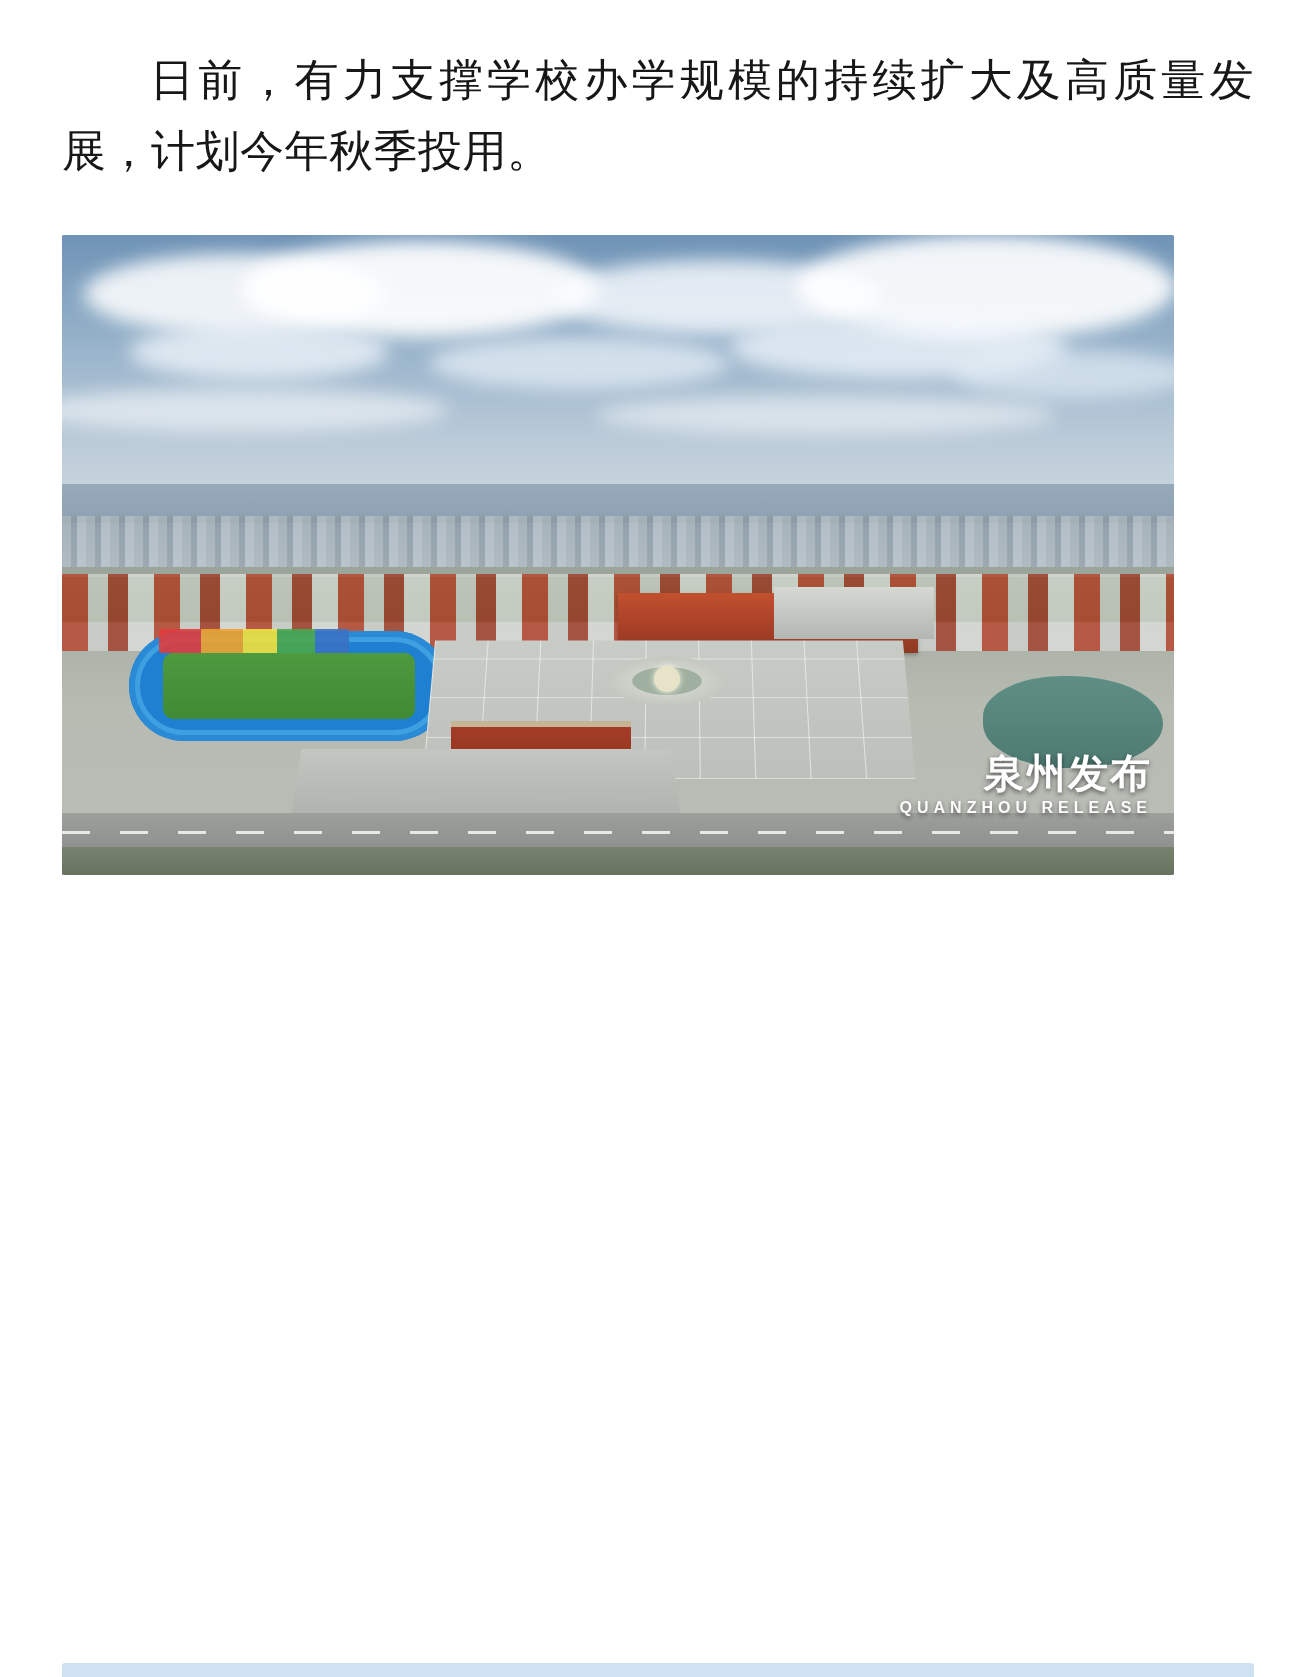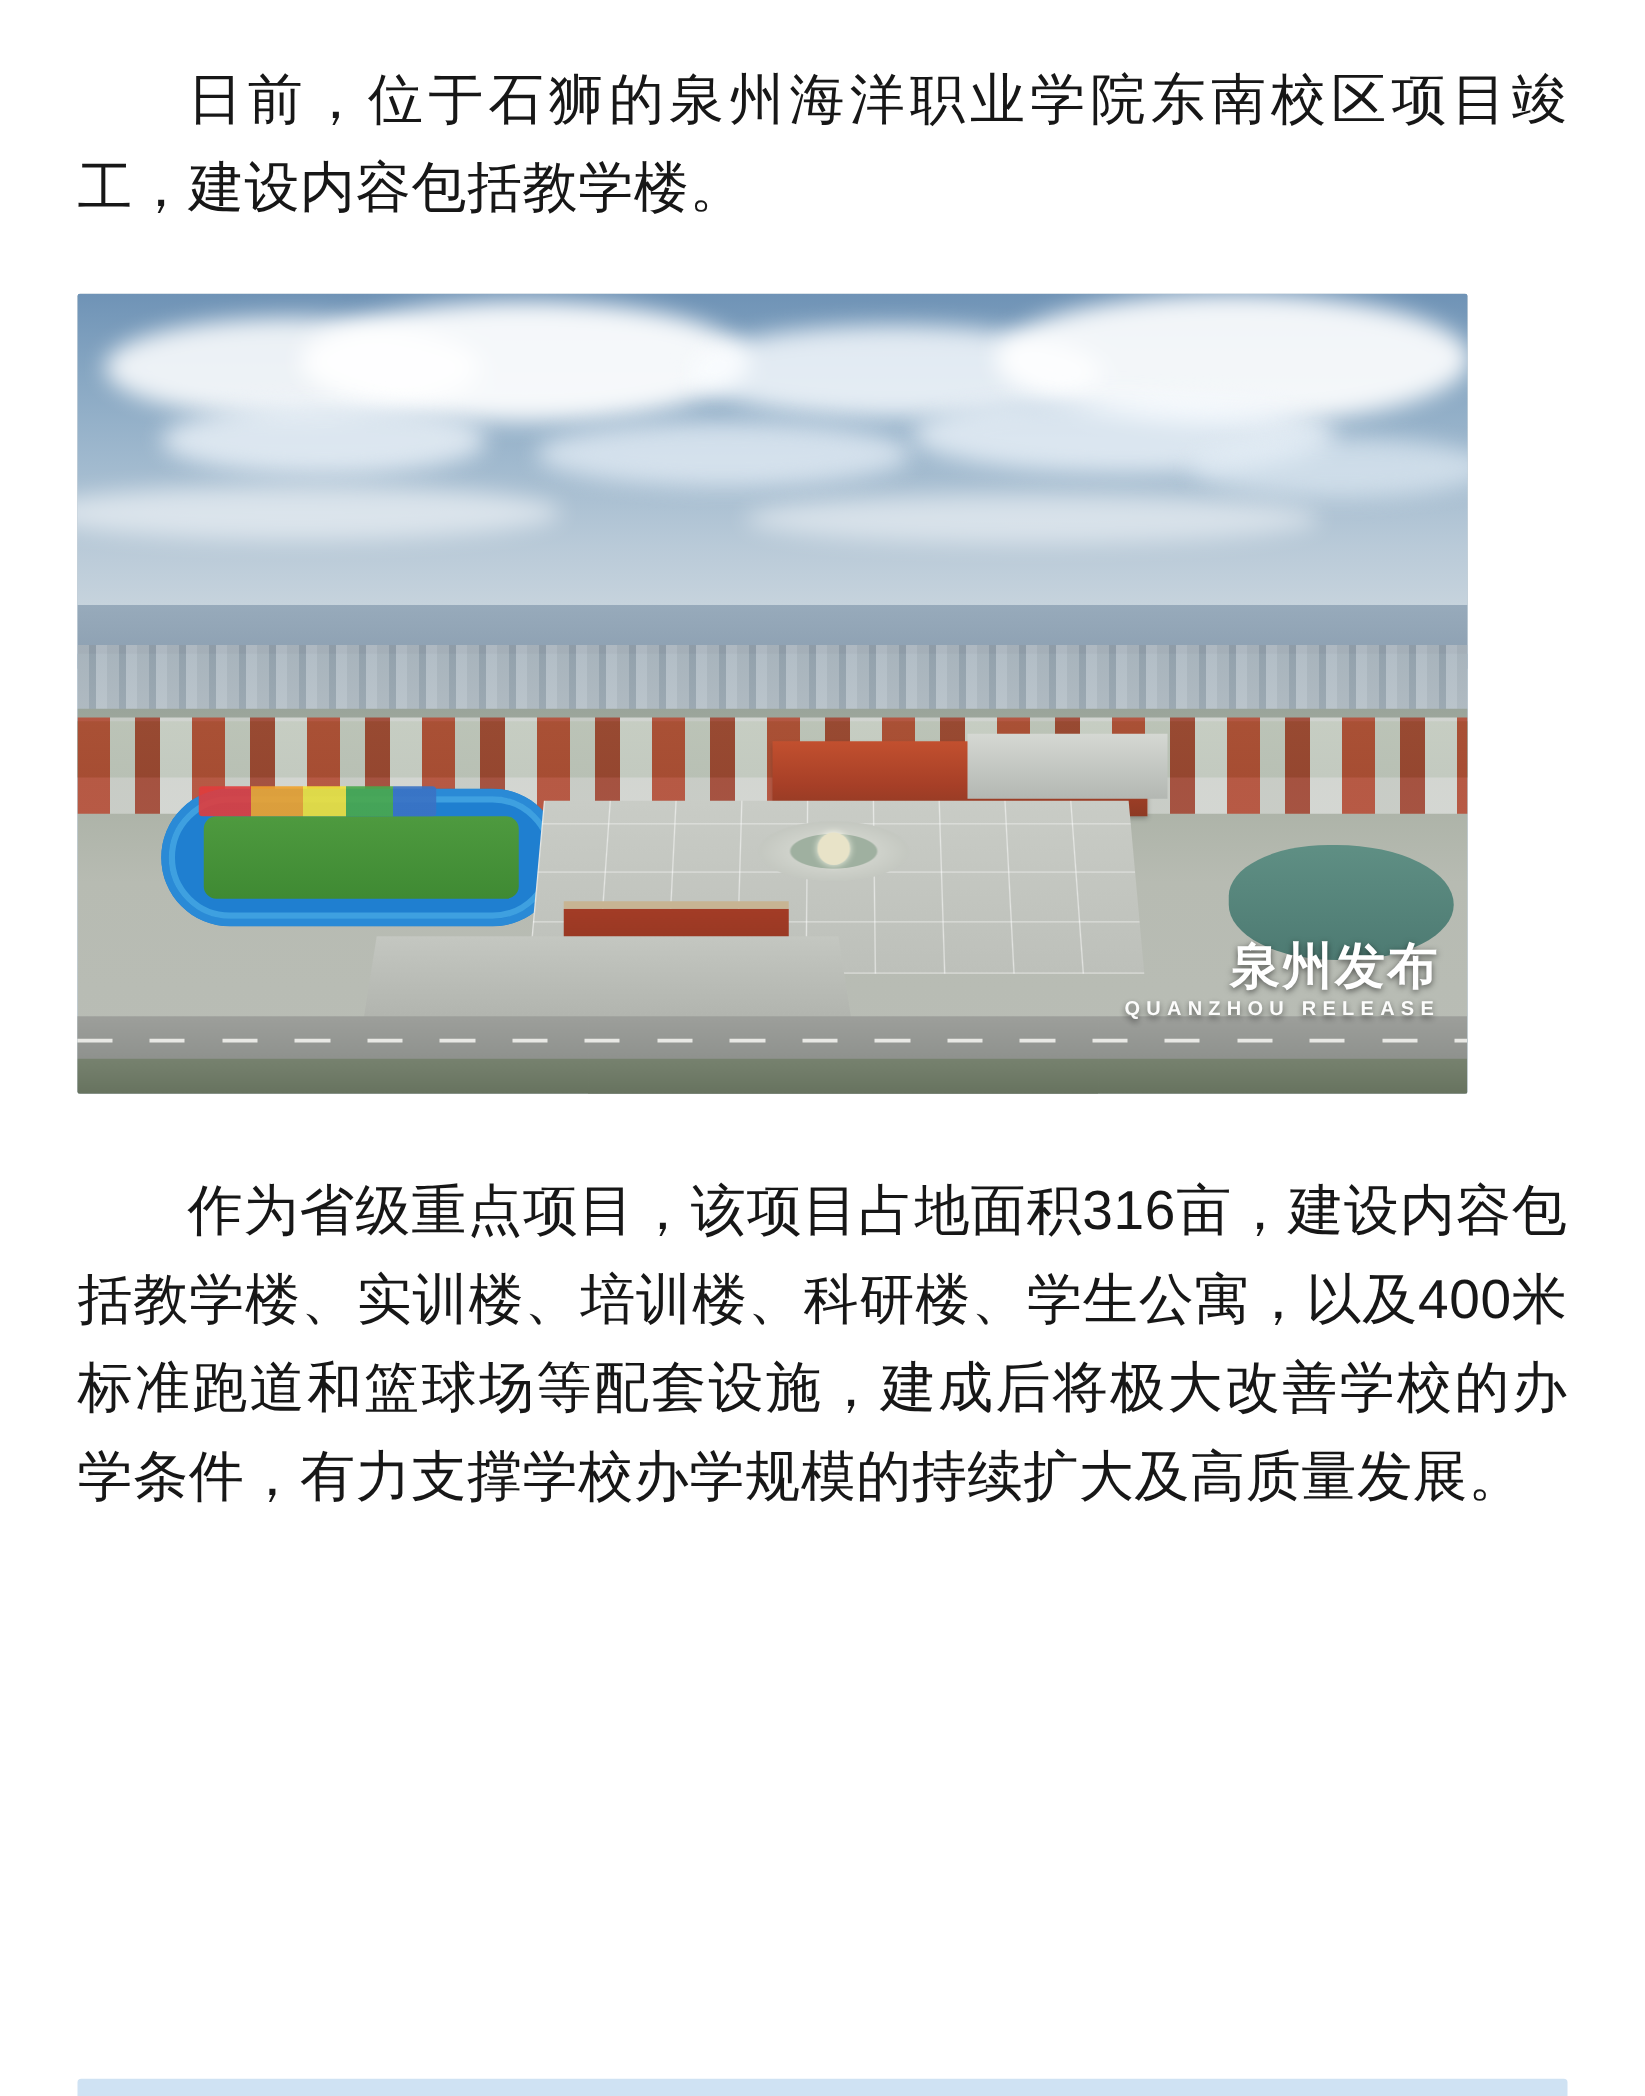--- a/index.html
+++ b/index.html
@@ -278,21 +278,21 @@
     height: 14px;
     background: #cfe2f3;
     border-radius: 3px 3px 0 0;
   }
 </style>
 </head>
 <body>
 
 <div class="article">
 
-  <p class="para para-top">日前，位于石狮的泉州海洋职业学院东南校区项目竣工，建设内容包括教学楼。</p>
+  <p class="para para-top">日前，有力支撑学校办学规模的持续扩大及高质量发展，计划今年秋季投用。</p>
 
   <div class="figure" aria-label="泉州海洋职业学院东南校区航拍图">
     <div class="sky"></div>
     <div class="cloud c1"></div>
     <div class="cloud c2"></div>
     <div class="cloud c3"></div>
     <div class="cloud c4"></div>
     <div class="cloud c5"></div>
     <div class="cloud c6"></div>
     <div class="cloud c7"></div>
@@ -318,17 +318,16 @@
     <div class="gate-plaza"></div>
     <div class="pond"></div>
     <div class="road"></div>
     <div class="roadside"></div>
     <div class="watermark">
       <div class="wm-main">泉州发布</div>
       <div class="wm-sub">QUANZHOU RELEASE</div>
     </div>
   </div>
 
-  <p class="para para-bottom">作为省级重点项目，该项目占地面积316亩，建设内容包括教学楼、实训楼、培训楼、科研楼、学生公寓，以及400米标准跑道和篮球场等配套设施，建成后将极大改善学校的办学条件，有力支撑学校办学规模的持续扩大及高质量发展。</p>
 
 </div>
 
 <div class="footer-rule"></div>
 
 </body></html>

